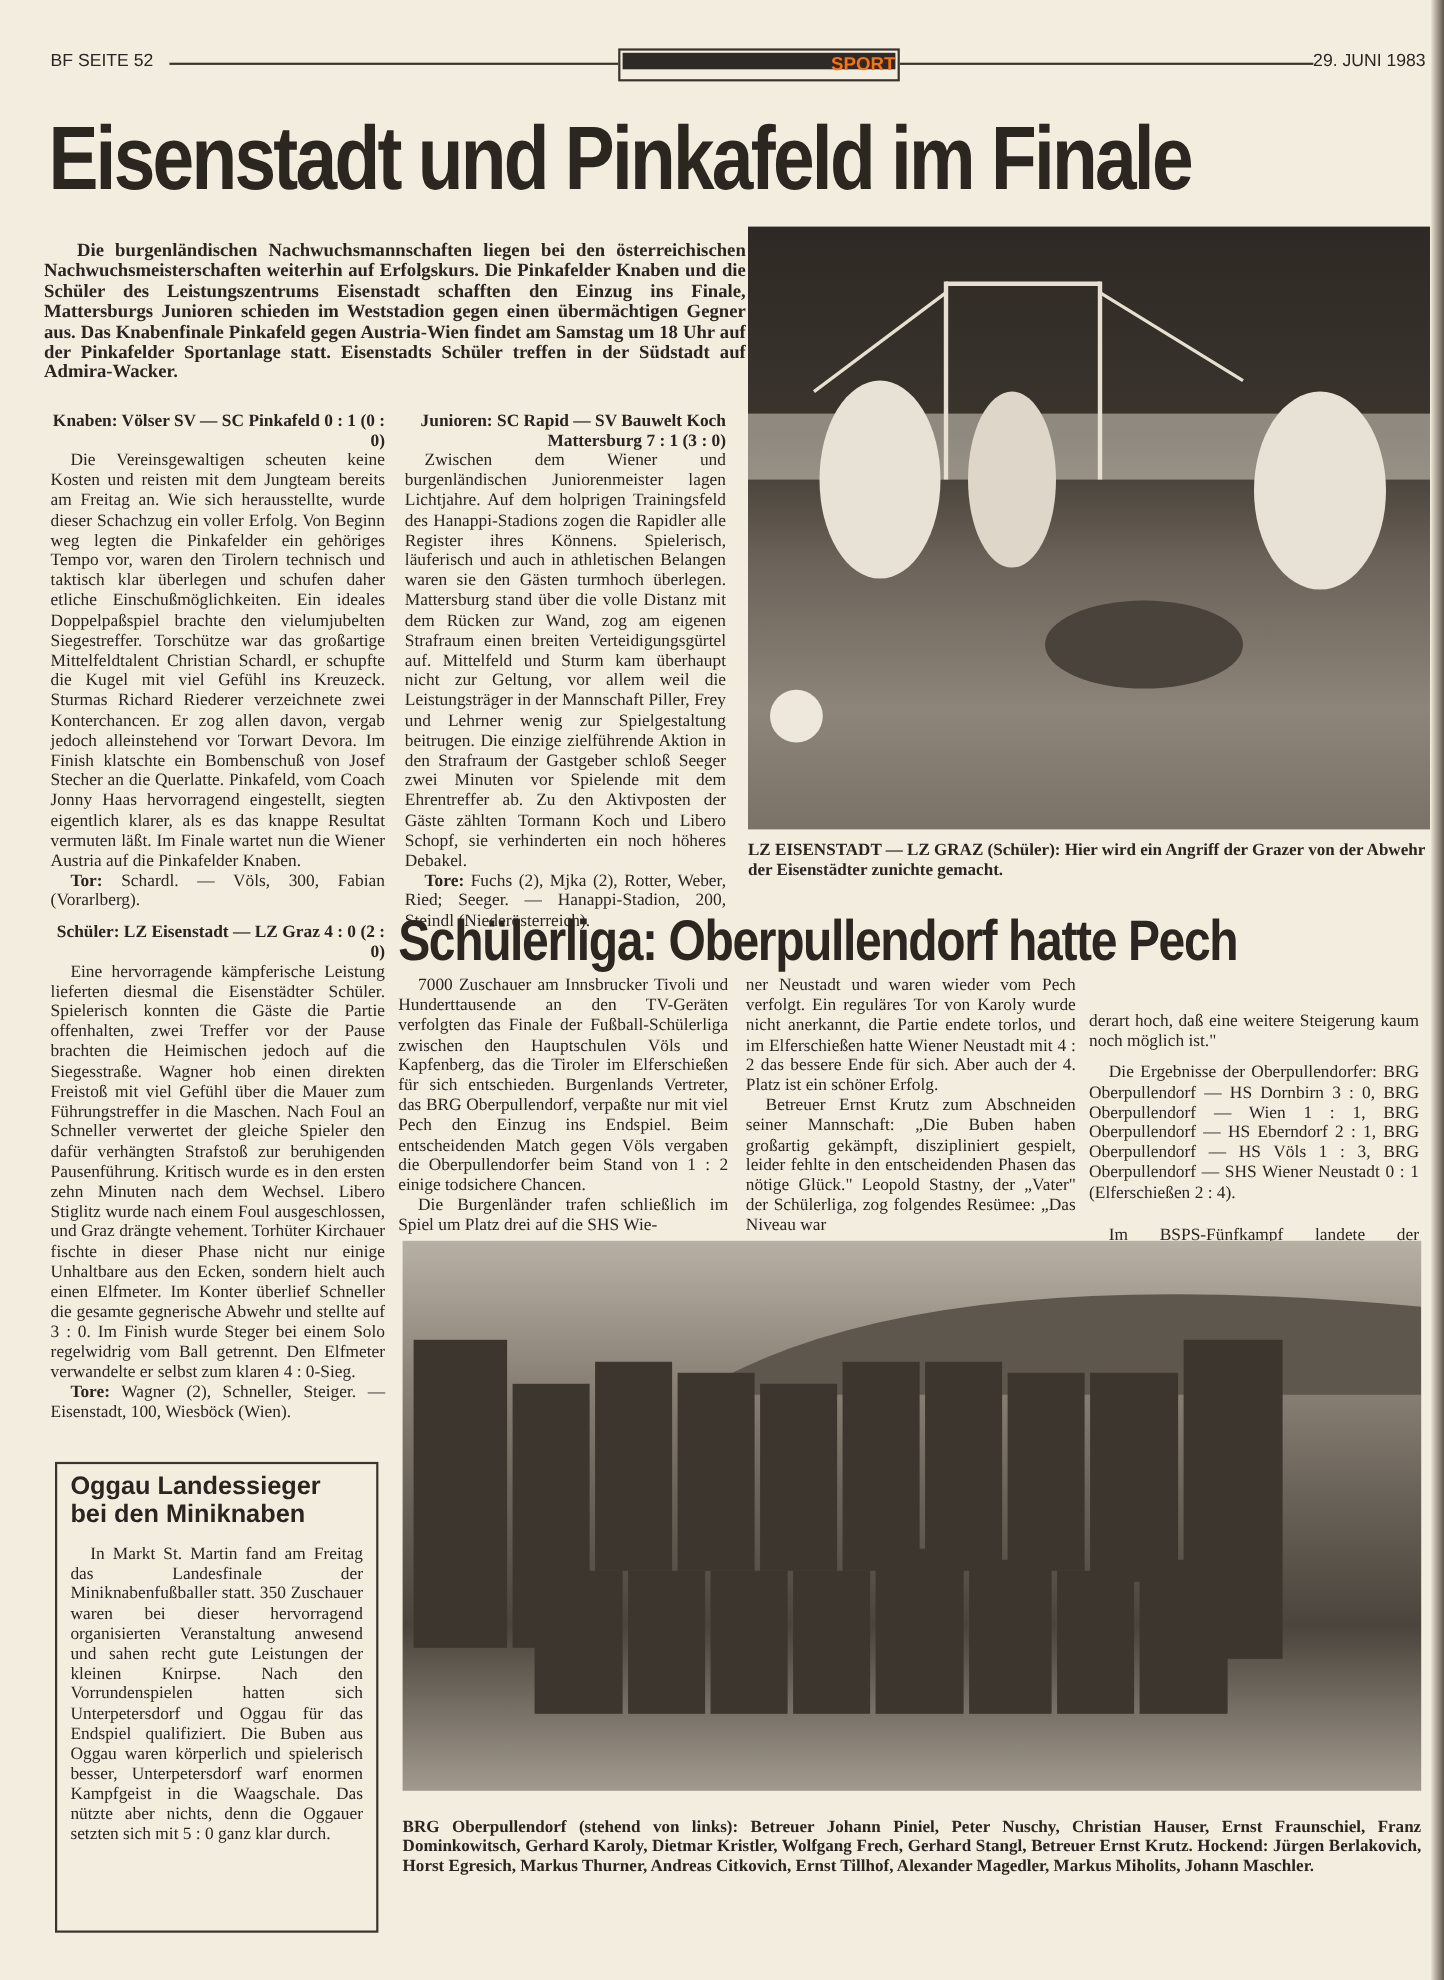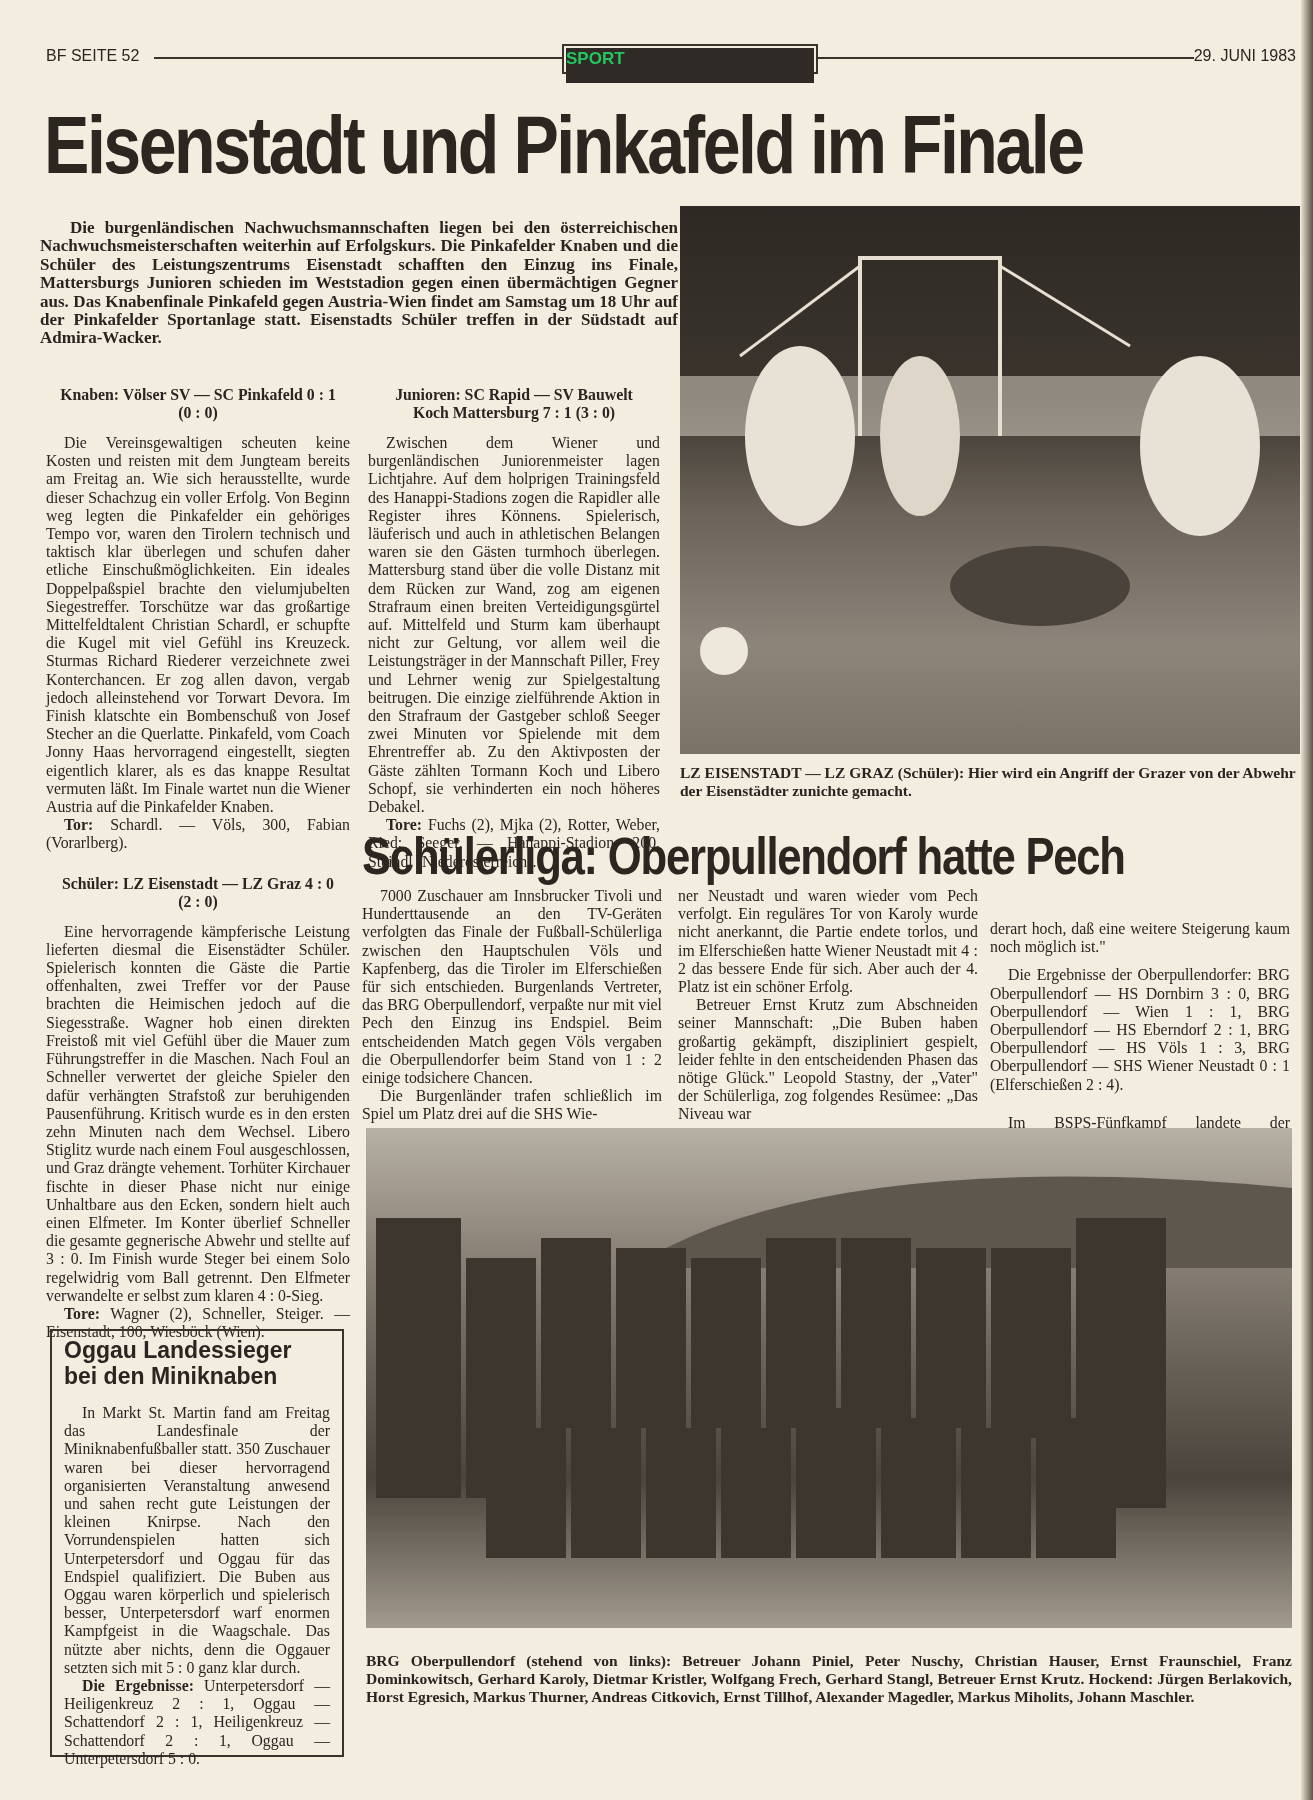--- a/index.html
+++ b/index.html
@@ -3,26 +3,26 @@
 <meta charset="utf-8">
 <style>
   html,body{margin:0;padding:0;}
   body{width:1313px;height:1800px;background:#f3ede0;position:relative;overflow:hidden;color:#2a2520;font-family:"Liberation Serif",serif;}
   .edge{position:absolute;right:0;top:0;width:12px;height:1800px;background:linear-gradient(to right,#e8e0cf,#5a5248);}
   .header{position:absolute;left:46px;top:44px;width:1250px;height:30px;}
   .header .left{position:absolute;left:0;top:3px;font:16px "Liberation Sans",sans-serif;}
   .header .right{position:absolute;right:0;top:3px;font:16px "Liberation Sans",sans-serif;}
   .header .rule{position:absolute;top:13px;height:2px;background:#3a332c;}
   .header .sport{position:absolute;left:516px;top:0;width:256px;height:30px;border:2px solid #3a332c;box-sizing:border-box;padding:2px;}
-  .header .sport span{display:block;background:#2f2a25;color:#22c55e;height:35px;text-align:left;font:bold 17px "Liberation Sans",sans-serif;line-height:22px;}
+  .header .sport span{display:block;background:#2f2a25;color:#f97316;height:15px;text-align:right;font:bold 17px "Liberation Sans",sans-serif;line-height:22px;}
   .headline{position:absolute;left:44px;top:100px;width:1260px;font:bold 82px "Liberation Sans",sans-serif;letter-spacing:-3px;transform:scaleX(0.83);transform-origin:left top;white-space:nowrap;color:#2b2620;line-height:90px;}
   .lead{position:absolute;left:40px;top:219px;width:638px;font:bold 17px "Liberation Serif",serif;line-height:18.4px;text-align:justify;text-indent:30px;}
   .col{position:absolute;font:15.8px "Liberation Serif",serif;line-height:18.2px;text-align:justify;}
   .col p{margin:0;text-indent:18px;}
-  .col h3{margin:12px;font:bold 15.8px "Liberation Serif",serif;text-align:center;line-height:18px;}
+  .col h3{margin:0;font:bold 15.8px "Liberation Serif",serif;text-align:right;line-height:18px;}
   .col b{font-weight:bold;}
   .photo{position:absolute;background:#3a342d;overflow:hidden;}
   .caption{position:absolute;font:bold 15.5px "Liberation Serif",serif;line-height:18px;}
   .sub-headline{position:absolute;left:362px;top:826px;font:bold 52px "Liberation Sans",sans-serif;letter-spacing:-1.5px;transform:scaleX(0.84);transform-origin:left top;white-space:nowrap;color:#2b2620;}
   .box{position:absolute;left:50px;top:1329px;width:294px;height:428px;border:2px solid #3a332c;box-sizing:border-box;padding:6px 12px;}
   .box h2{margin:0 0 15px 0;font:bold 23px "Liberation Sans",sans-serif;line-height:26px;}
 </style>
 </head>
 <body>
 
@@ -115,15 +115,14 @@
         <rect x="670" y="290" width="80" height="140"></rect>
     </g>
   </svg>
 </div>
 <div class="caption" style="left:366px;top:1652px;width:926px;text-align:justify;">BRG Oberpullendorf (stehend von links): Betreuer Johann Piniel, Peter Nuschy, Christian Hauser, Ernst Fraunschiel, Franz Dominkowitsch, Gerhard Karoly, Dietmar Kristler, Wolfgang Frech, Gerhard Stangl, Betreuer Ernst Krutz. Hockend: Jürgen Berlakovich, Horst Egresich, Markus Thurner, Andreas Citkovich, Ernst Tillhof, Alexander Magedler, Markus Miholits, Johann Maschler.</div>
 
 <div class="box">
   <h2>Oggau Landessieger bei den Miniknaben</h2>
   <div class="col" style="position:static;">
     <p>In Markt St. Martin fand am Freitag das Landesfinale der Miniknabenfußballer statt. 350 Zuschauer waren bei dieser hervorragend organisierten Veranstaltung anwesend und sahen recht gute Leistungen der kleinen Knirpse. Nach den Vorrundenspielen hatten sich Unterpetersdorf und Oggau für das Endspiel qualifiziert. Die Buben aus Oggau waren körperlich und spielerisch besser, Unterpetersdorf warf enormen Kampfgeist in die Waagschale. Das nützte aber nichts, denn die Oggauer setzten sich mit 5 : 0 ganz klar durch.</p>
-    <p><b>Die Ergebnisse:</b> <span>Unterpetersdorf — Heiligenkreuz 2 : 1, Oggau — Schattendorf 2 : 1, Heiligenkreuz — Schattendorf 2 : 1, Oggau — Unterpetersdorf 5 : 0.</span></p>
   </div>
 </div>
 
 </body></html>

